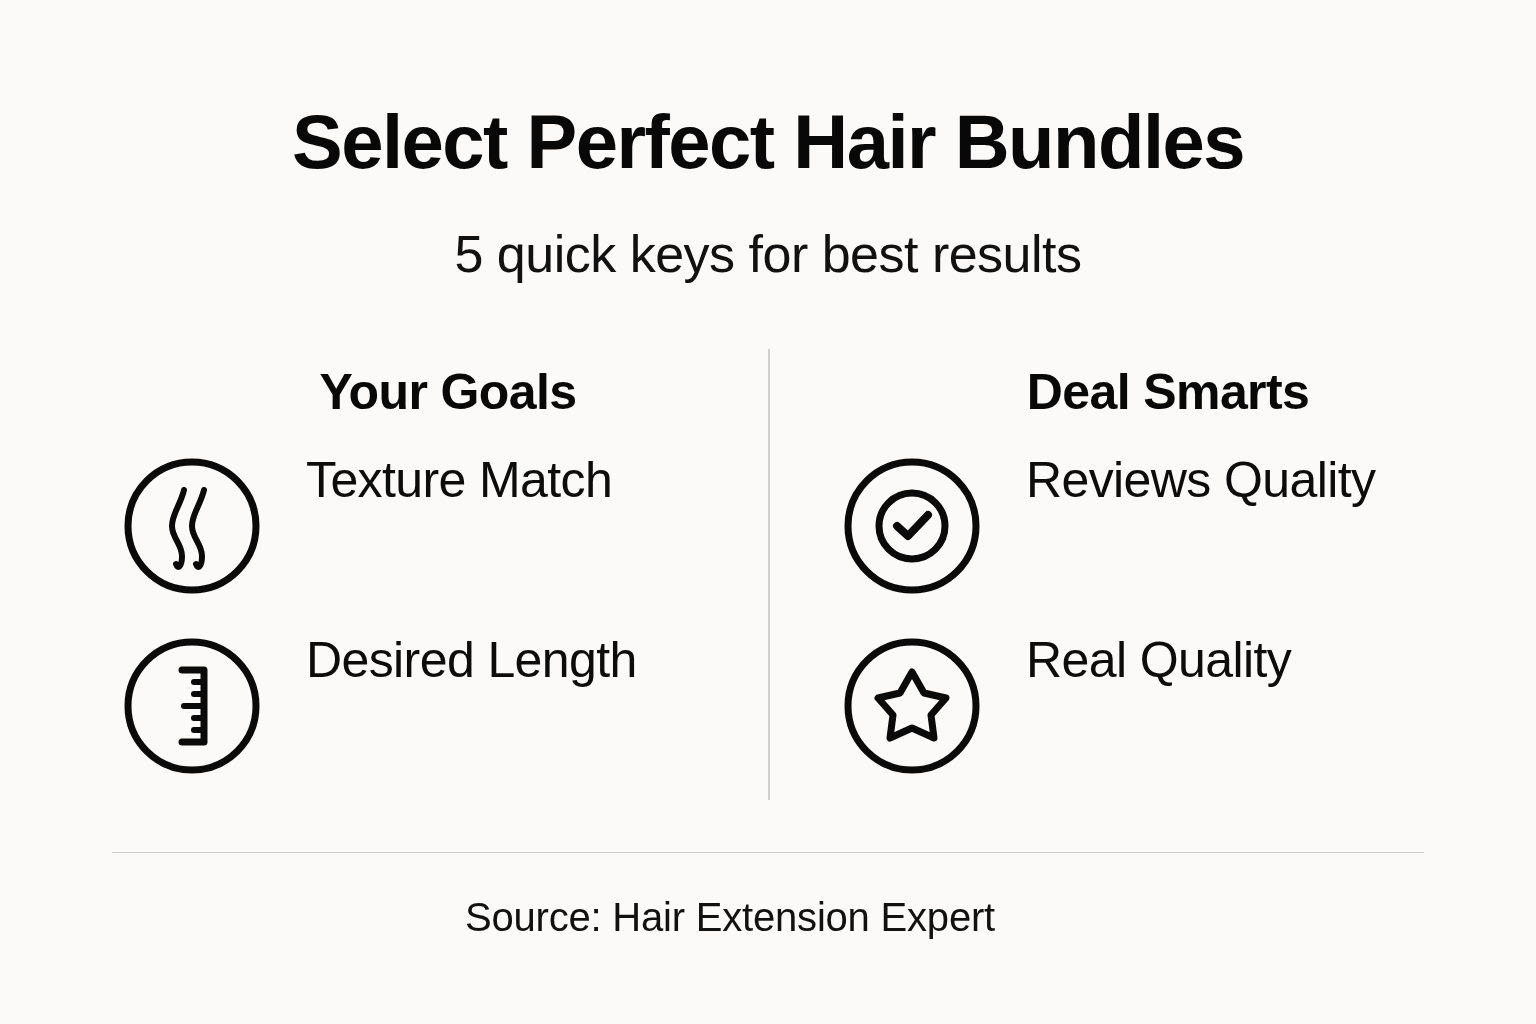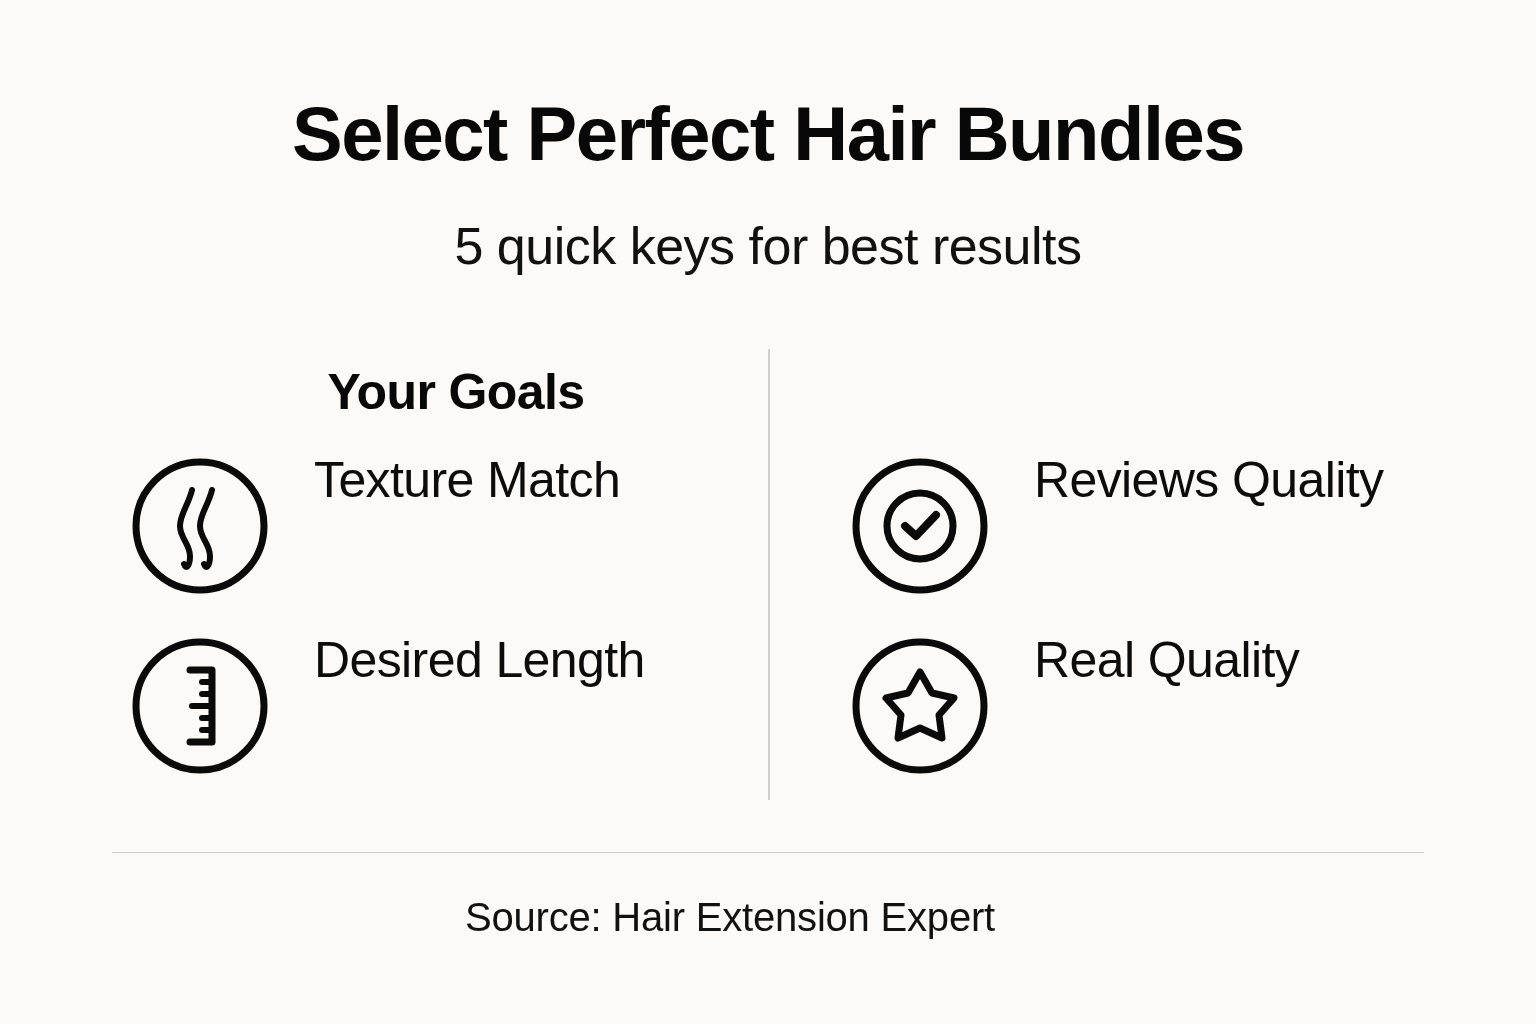--- a/index.html
+++ b/index.html
@@ -28,38 +28,38 @@
     top: 96px;
     left: 0;
     width: 1536px;
     text-align: center;
   }
   .title {
     font-size: 76px;
     font-weight: 700;
     letter-spacing: -1.5px;
     line-height: 1.0;
-    margin: 0;
+    margin: 8px;
     color: #080808;
   }
   .subtitle {
     font-size: 52px;
     font-weight: 400;
     line-height: 1.0;
     margin: 12px;
     padding-top: 36px;
     color: #111111;
     letter-spacing: -0.5px;
   }
 
   
   .columns {
     position: absolute;
     top: 349px;
-    left: 16px;
+    left: 8px;
     width: 1368px;
     height: 451px;
   }
   .column {
     position: absolute;
     top: 0;
     width: 656px;
     height: 451px;
   }
   .column-left  { left: 112px; }
@@ -187,20 +187,21 @@
               <line x1="74" y1="96" x2="84" y2="96" stroke="#0A0A0A" stroke-width="6" stroke-linecap="round"></line>
             </svg>
           </span>
           <span class="row-label">Desired Length</span>
         </div>
 
       </div>
     </div>
 
     <div class="column column-right">
+      <h2 class="col-title">Deal Smarts</h2>
 
       <div class="rows">
 
         <div class="row">
           <span class="icon-wrap">
             <svg viewBox="0 0 144 144" xmlns="http://www.w3.org/2000/svg">
               <circle cx="72" cy="72" r="64" fill="none" stroke="#0A0A0A" stroke-width="7"></circle>
               <circle cx="72" cy="72" r="33" fill="none" stroke="#0A0A0A" stroke-width="7"></circle>
               <path d="M57 72 L68 82 L88 61" fill="none" stroke="#0A0A0A" stroke-width="8" stroke-linecap="round" stroke-linejoin="round"></path>
             </svg>

